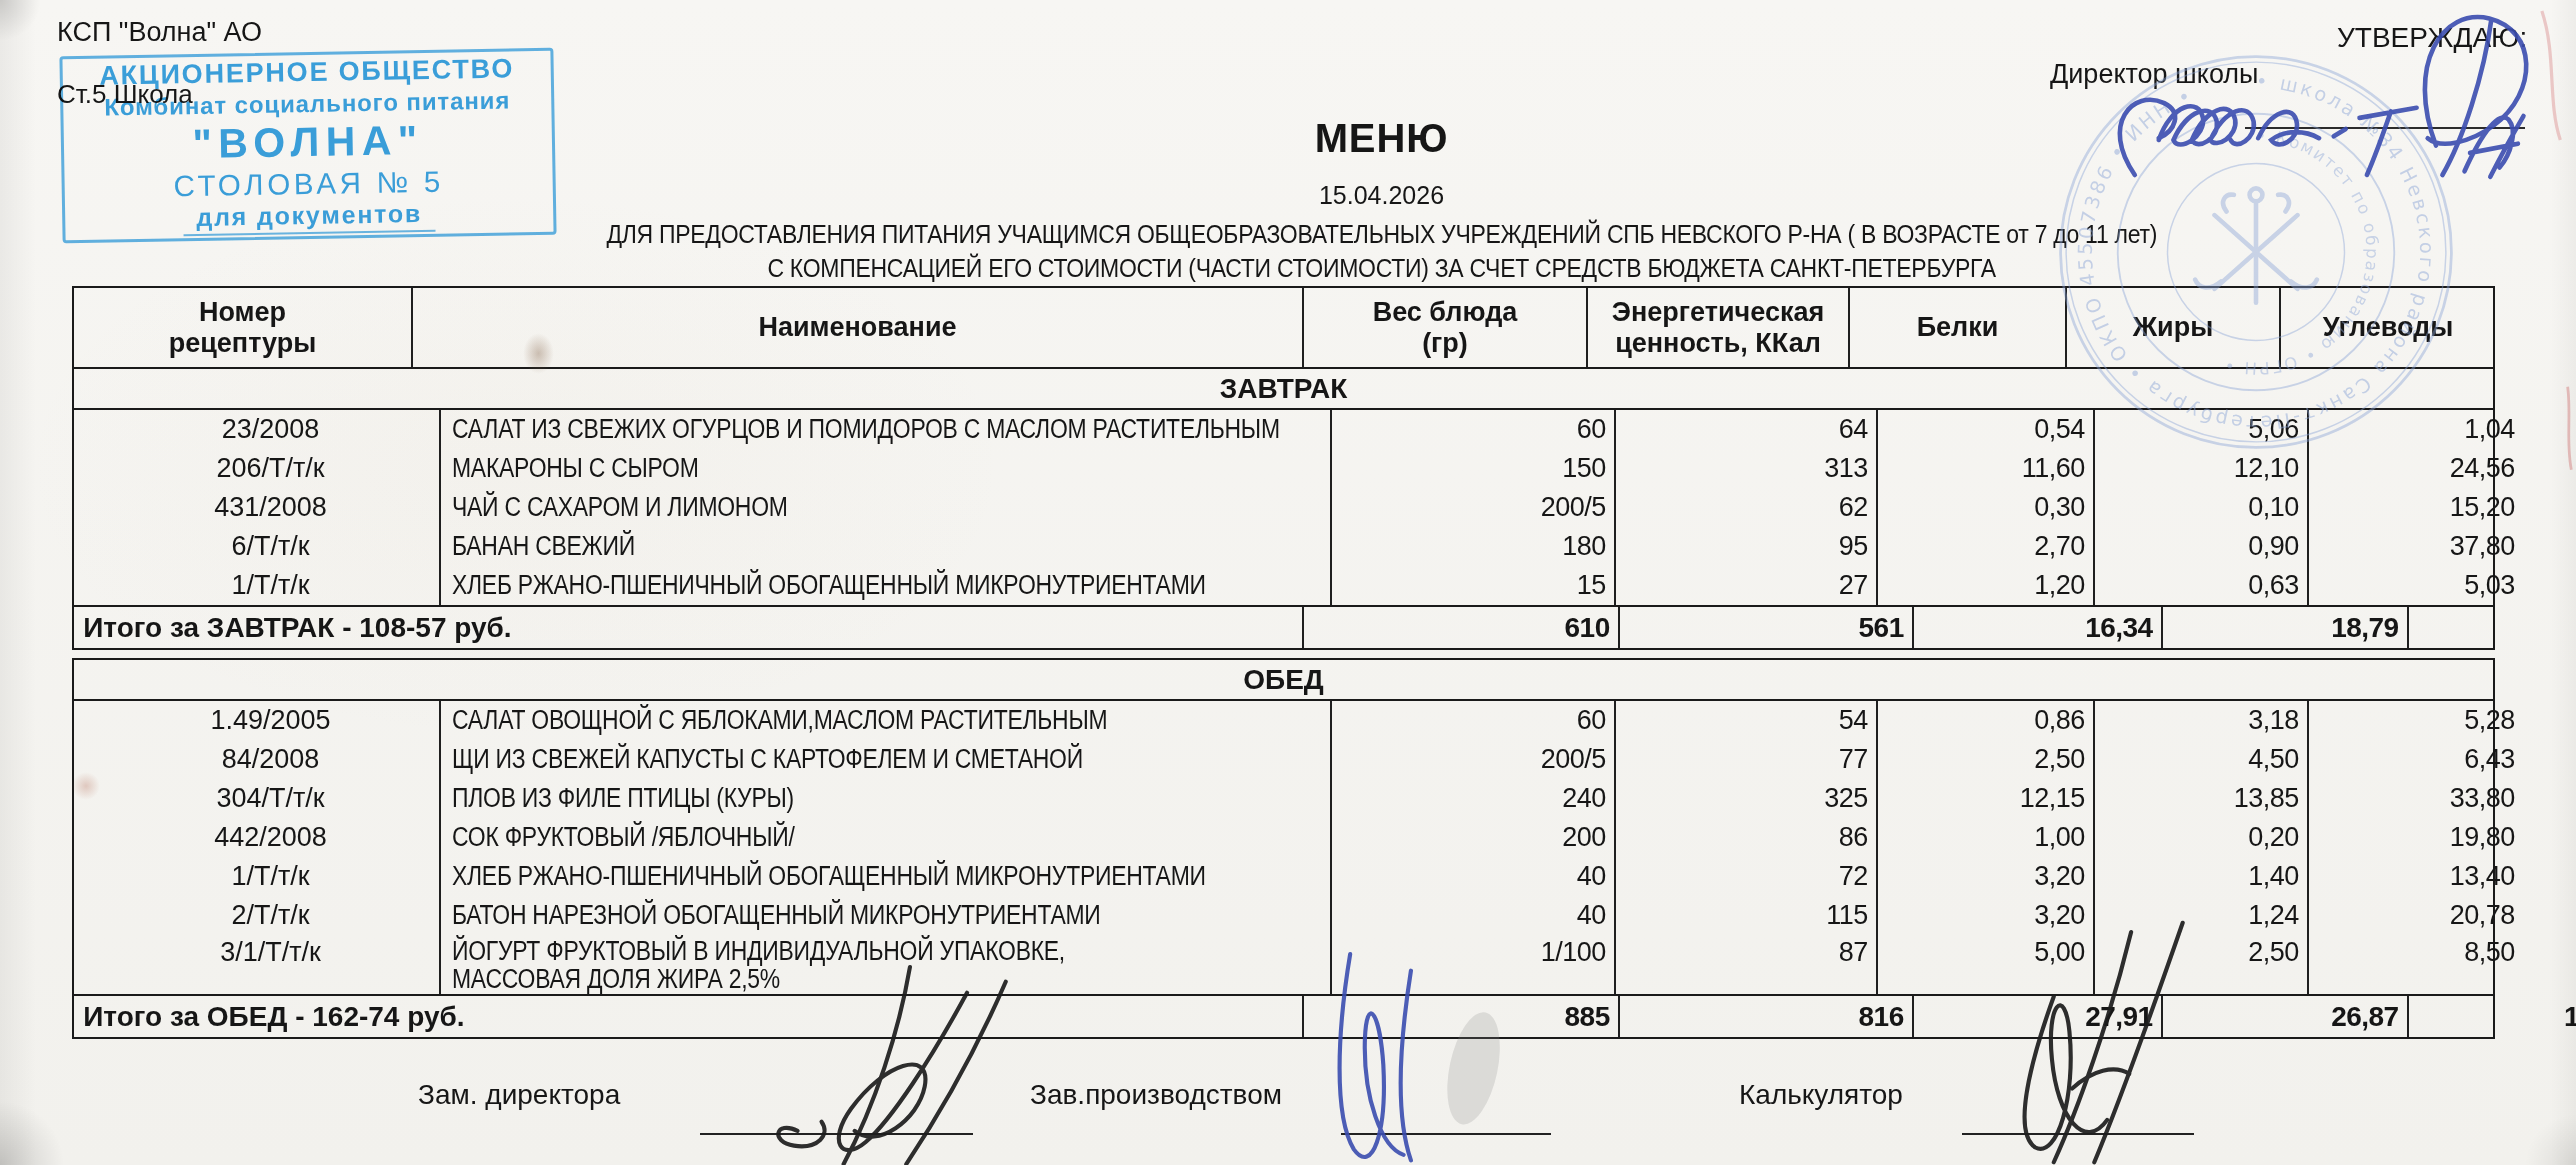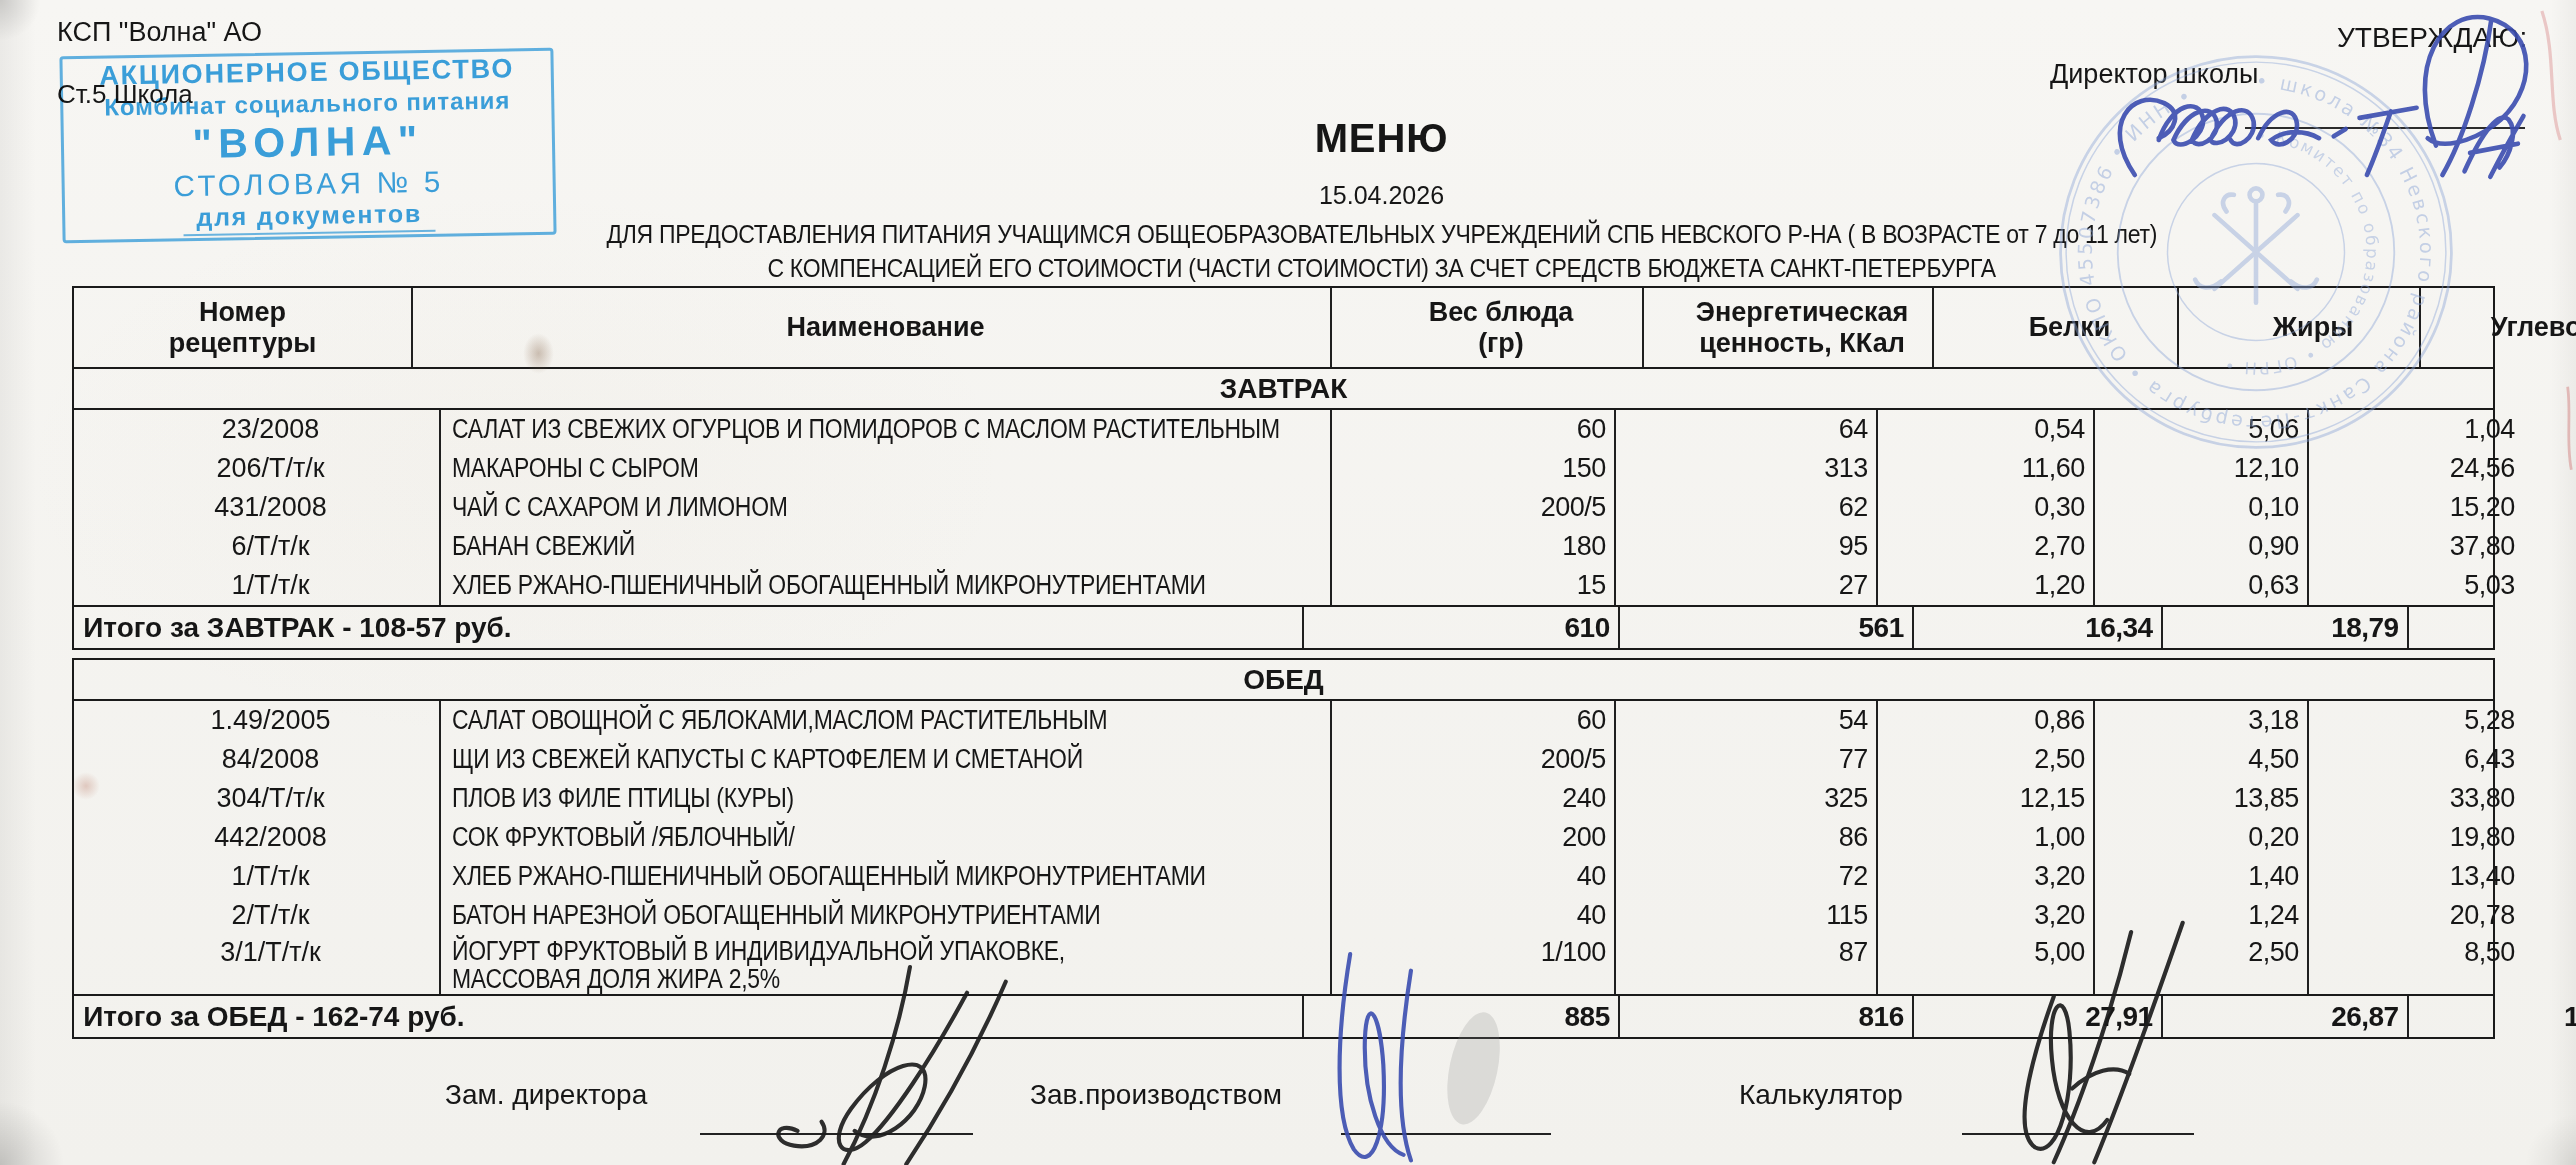--- a/index.html
+++ b/index.html
@@ -41,38 +41,38 @@
 
   
   .tbl{position:absolute;left:72px;width:2419px;background:transparent;}
   .block{border:2.8px solid #1a1a1a;}
   .b1{top:286px;}
   .b2{top:658px;}
   .grid7{display:grid;grid-template-columns:339px 891px 284px 262px 217px 214px 214px;}
   .grid6{display:grid;grid-template-columns:1230px 284px 262px 217px 214px 214px;gap:32px;}
   .cell{display:flex;align-items:center;box-sizing:border-box;min-width:0;}
   .c{border-right:2px solid #1f1f1f;}
-  .hrow{height:79px;border-bottom:2.3px solid #1a1a1a;gap:28px;}
+  .hrow{height:79px;border-bottom:2.3px solid #1a1a1a;}
   .hcell{justify-content:center;text-align:center;font-size:27px;font-weight:700;white-space:pre-line;line-height:31px;}
   .band{height:39px;border-bottom:2.3px solid #1a1a1a;display:flex;align-items:center;justify-content:center;
     font-size:28px;font-weight:700;}
   .trow{height:39px;font-size:27px;padding-left:28px;}
   .trow-tall{height:59px;}
   .trow-tall .cell{align-items:flex-start;padding-top:1.8px;}
   .code{justify-content:center;}
   .nm{justify-content:flex-start;padding-left:11px;}
   .nmtxt{display:inline-block;transform:scaleX(.85);transform-origin:0 50%;white-space:nowrap;letter-spacing:-0.3px;}
   .nmwrap{display:inline-block;width:117%;transform:scaleX(.85);transform-origin:0 0;white-space:normal;line-height:28px;letter-spacing:-0.3px;}
   .num{justify-content:flex-end;padding-right:8.3px;letter-spacing:-0.5px;}
   .total-row{height:41px;border-top:2.3px solid #1a1a1a;font-size:28px;font-weight:700;}
   .total-label{justify-content:flex-start;padding-left:9.2px;}
 
   
   .foot-label{font-size:28px;top:1079px;}
-  .f1{left:445px;} .f2{left:1030px;} .f3{left:1739px;}
+  .f1{left:418px;} .f2{left:1030px;} .f3{left:1739px;}
   .foot-line{top:1102px;height:31px;border-bottom:2.3px solid #222;}
   .u1{left:700px;width:273px;} .u2{left:1341px;width:210px;} .u3{left:1962px;width:232px;}
 
   .ink{position:absolute;left:0;top:0;z-index:6;pointer-events:none;}
   .round-stamp{position:absolute;left:2044px;top:40px;z-index:5;pointer-events:none;opacity:.85;}
   .smudge{position:absolute;border-radius:50%;pointer-events:none;}
   .sm1{left:523px;top:333px;width:31px;height:41px;background:radial-gradient(rgba(140,110,85,.4),transparent 70%);}
   .sm2{left:72px;top:772px;width:28px;height:28px;background:radial-gradient(rgba(185,120,100,.35),transparent 70%);}
 </style>
 </head>

